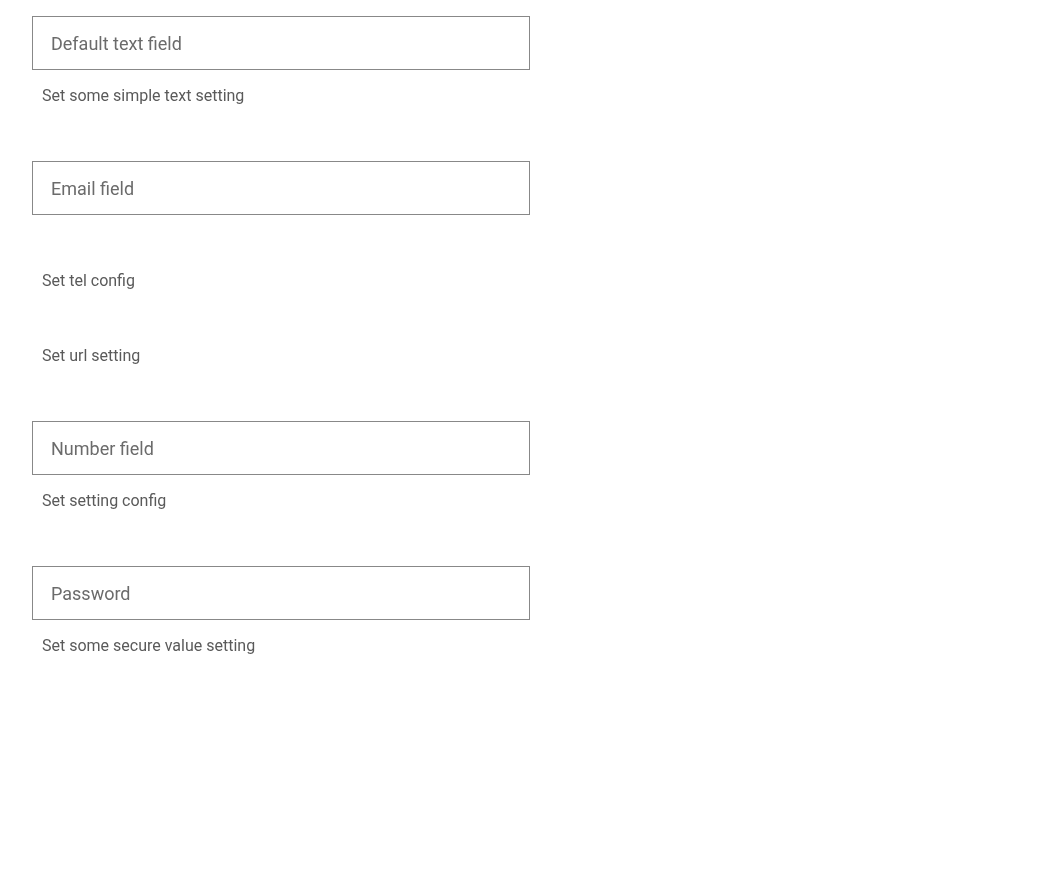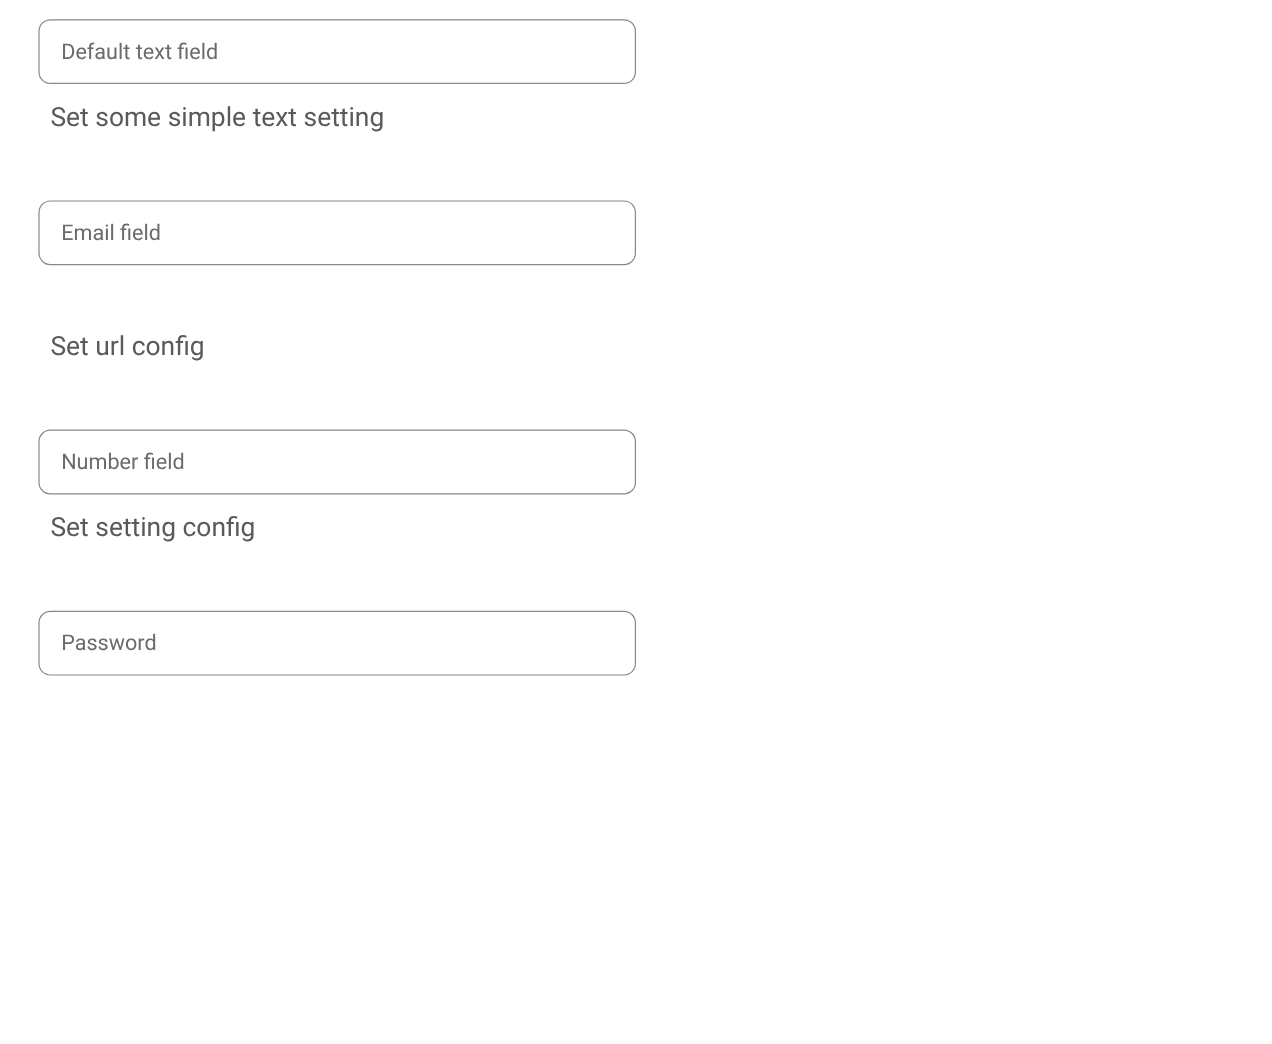--- a/index.html
+++ b/index.html
@@ -14,59 +14,61 @@
       height: 870px;
       padding: 16px 32px;
     }
     .field-group {
       margin-bottom: 56px;
     }
     .text-input {
       width: 498px;
       height: 54px;
       border: 1px solid #888888;
-      border-radius: 10px;
+      border-radius: 0;
       padding: 0 18px;
       font-size: 18px;
       color: #000000;
       background: #ffffff;
       outline: none;
       font-family: inherit;
     }
     .text-input::placeholder {
       color: #6b6b6b;
       opacity: 1;
     }
     .helper-text {
       margin-top: 16px;
       margin-left: 10px;
-      font-size: 22px;
+      font-size: 16px;
       color: #5a5a5a;
       font-weight: 400;
     }
   </style>
 </head>
 <body>
 
 <div class="field-group">
   <input class="text-input" type="text" placeholder="Default text field" style="">
   <div class="helper-text">Set some simple text setting</div>
 </div>
 
 <div class="field-group">
   <input class="text-input" type="email" placeholder="Email field" style="">
 </div>
 
 <div class="field-group">
+  <div class="helper-text">Set tel config</div>
 </div>
 
 <div class="field-group">
-  <div class="helper-text">Set url config</div>
+  <div class="helper-text">Set url setting</div>
 </div>
 
 <div class="field-group">
   <input class="text-input" type="text" placeholder="Number field" style="">
   <div class="helper-text">Set setting config</div>
 </div>
 
 <div class="field-group">
   <input class="text-input" type="password" placeholder="Password" style="">
+  <div class="helper-text">Set some secure value setting</div>
 </div>
 
 </body></html>

